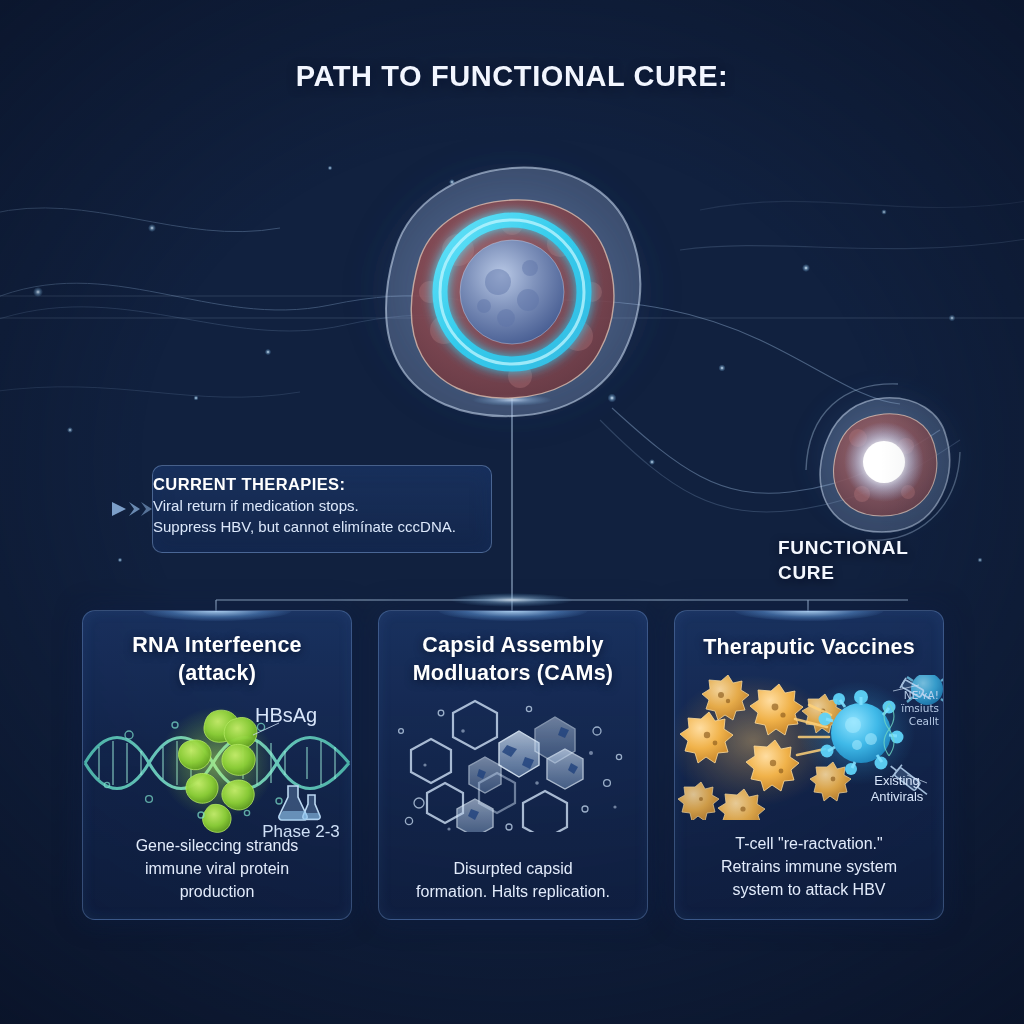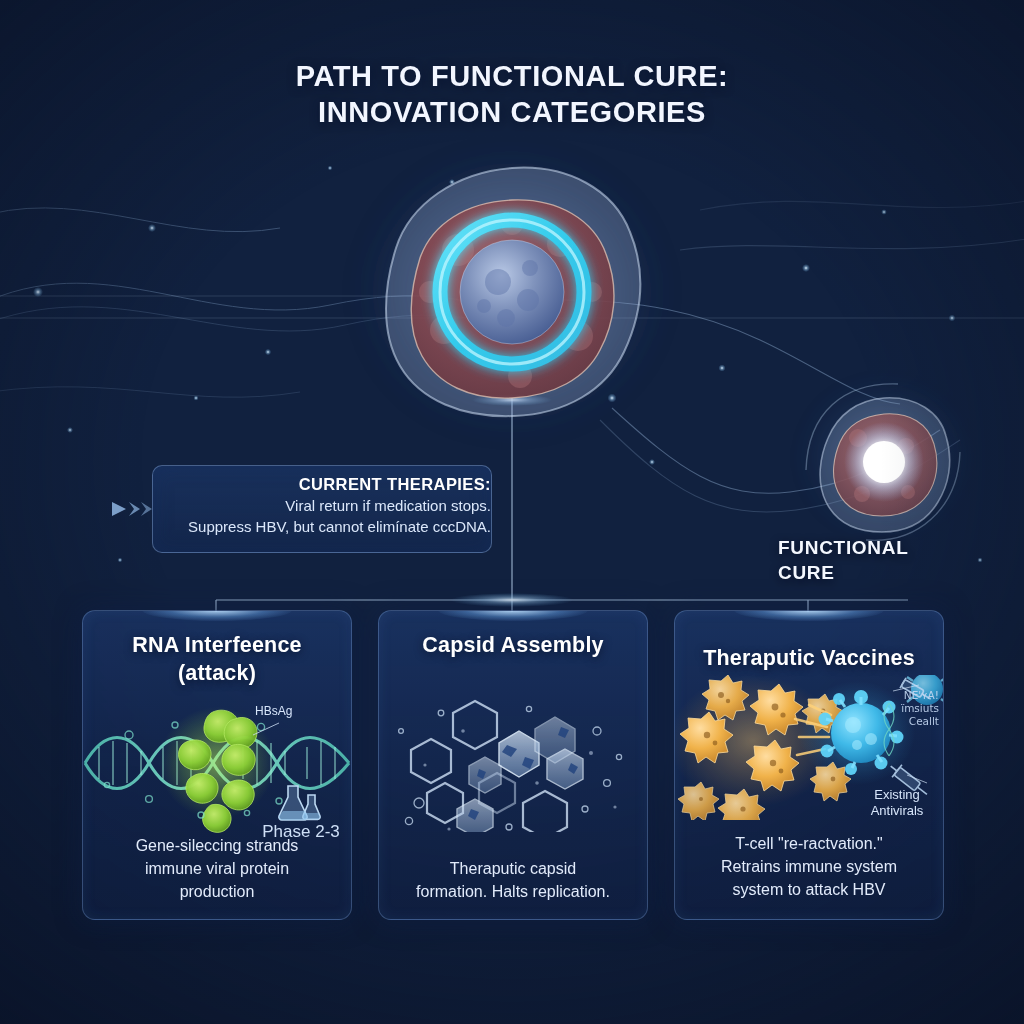--- a/index.html
+++ b/index.html
@@ -31,21 +31,21 @@
     z-index:6;
   }
   #title .l2{display:block;}
 
   
   #callout{
     position:absolute;left:152px;top:465px;width:340px;height:88px;
     border:1px solid rgba(150,185,235,0.40);border-radius:10px;
     background:linear-gradient(180deg, rgba(36,70,132,0.42), rgba(24,50,102,0.30));
     box-shadow:0 0 18px rgba(20,45,95,0.5) inset;
-    z-index:6;text-align:right;padding-top:7px;box-sizing:border-box;
+    z-index:6;text-align:left;padding-top:7px;box-sizing:border-box;
   }
   #callout .head{color:#ffffff;font-weight:bold;font-size:16.5px;letter-spacing:0.4px;line-height:22px;}
   #callout .body{color:#dce8fb;font-size:15px;line-height:21px;}
   #arrow-marker{position:absolute;left:110px;top:499px;z-index:6;}
 
   
   #fc-label{
     position:absolute;left:778px;top:535px;width:196px;z-index:6;
     color:#f4f8ff;font-weight:bold;font-size:19px;letter-spacing:0.7px;line-height:25px;
     text-shadow:0 2px 9px rgba(8,16,38,0.9);
@@ -66,36 +66,36 @@
   .card .glow-top{
     position:absolute;left:50%;top:-12px;transform:translateX(-50%);
     width:150px;height:22px;border-radius:50%;
     background:radial-gradient(ellipse at center, rgba(190,225,255,0.95) 0%, rgba(120,185,250,0.35) 45%, rgba(120,185,250,0) 75%);
   }
   .card h3{
     margin:0;padding-top:20px;text-align:center;color:#ffffff;
     font-size:21.5px;font-weight:bold;line-height:28px;letter-spacing:0.2px;
     text-shadow:0 2px 8px rgba(8,18,40,0.8);
   }
-  .card.c3 h3{padding-top:33px;}
+  .card.c3 h3{padding-top:22px;}
   .art{position:absolute;left:0;right:0;height:145px;}
   .card.c1 .art{top:78px;}
   .card.c2 .art{top:76px;}
   .card.c3 .art{top:64px;}
   .card p.desc{
     position:absolute;left:12px;right:12px;bottom:16px;margin:0;text-align:center;
     color:#e2ebfb;font-size:16px;line-height:23px;
   }
   .card.c3 p.desc{bottom:18px;}
 
   .mini-label{
     position:absolute;color:#cfe0f7;font-size:17px;line-height:13px;text-align:center;
   }
-  .art-label{position:absolute;color:#d8e6fb;font-size:12px;}
-  .art-label.sm{font-size:13px;line-height:16px;text-align:center;margin-top:14px;}
+  .art-label{position:absolute;color:#d8e6fb;font-size:20px;}
+  .art-label.sm{font-size:13px;line-height:16px;text-align:center;}
   .garble{
     position:absolute;color:#c3d6f0;font-size:10.5px;line-height:13px;text-align:right;
     opacity:0.92;font-family:"DejaVu Sans", sans-serif;
   }
 </style>
 </head>
 <body>
 
 <div id="stage">
 
@@ -268,21 +268,20 @@
 
       <g fill="none" stroke="#bcd8f4" opacity="0.35" stroke-width="1.4">
         <path d="M806,470 C 808,412 844,382 898,384"></path>
         <path d="M960,452 C 958,510 916,544 866,540"></path>
       </g>
     </g>
   </svg>
 
   <div id="title">
     <span>PATH TO FUNCTIONAL CURE:</span>
-    <span class="l2">INNOVATION CATEGORIES</span>
   </div>
 
   <svg id="arrow-marker" width="44" height="20" viewBox="0 0 44 20">
     <path d="M2,3 L16,10 L2,17 Z" fill="#8fb6e2" opacity="0.85"></path>
     <path d="M19,3 L30,10 L19,17 L24,10 Z" fill="#8fb6e2" opacity="0.7"></path>
     <path d="M31,3 L42,10 L31,17 L36,10 Z" fill="#8fb6e2" opacity="0.55"></path>
   </svg>
 
   <div id="callout">
     <div class="head">CURRENT THERAPIES:</div>
@@ -385,20 +384,21 @@
         <span>Gene-sileccing strands</span><br>
         <span>immune viral protein</span><br>
         <span>production</span>
       </p>
     </div>
 
     <div class="card c2">
       <div class="glow-top"></div>
       <h3>
         <span>Capsid Assembly</span><br>
+        <span>Modluators (CAMs)</span>
       </h3>
       <div class="art">
         <svg width="268" height="145" viewBox="0 0 268 145">
           <defs>
             <linearGradient id="gHex" x1="0" y1="0" x2="0" y2="1">
               <stop offset="0%" stop-color="#d3e2f4" stop-opacity="0.85"></stop>
               <stop offset="100%" stop-color="#8fb0d8" stop-opacity="0.55"></stop>
             </linearGradient>
           </defs>
           <g stroke="#cfe0f5" fill="none" stroke-width="2.2" opacity="0.8">
@@ -443,21 +443,21 @@
             <circle cx="212" cy="66" r="2"></circle>
               <circle cx="84" cy="44" r="1.8"></circle>
             <circle cx="158" cy="96" r="1.8"></circle>
               <circle cx="46" cy="78" r="1.6"></circle>
             <circle cx="236" cy="120" r="1.6"></circle>
               <circle cx="70" cy="142" r="1.6"></circle>
           </g>
         </svg>
       </div>
       <p class="desc">
-        <span>Theraputic capsid</span><br>
+        <span>Disurpted capsid</span><br>
         <span>formation. Halts replication.</span>
       </p>
     </div>
 
     <div class="card c3">
       <div class="glow-top"></div>
       <h3>
         <span>Theraputic Vaccines</span>
       </h3>
       <div class="art">

